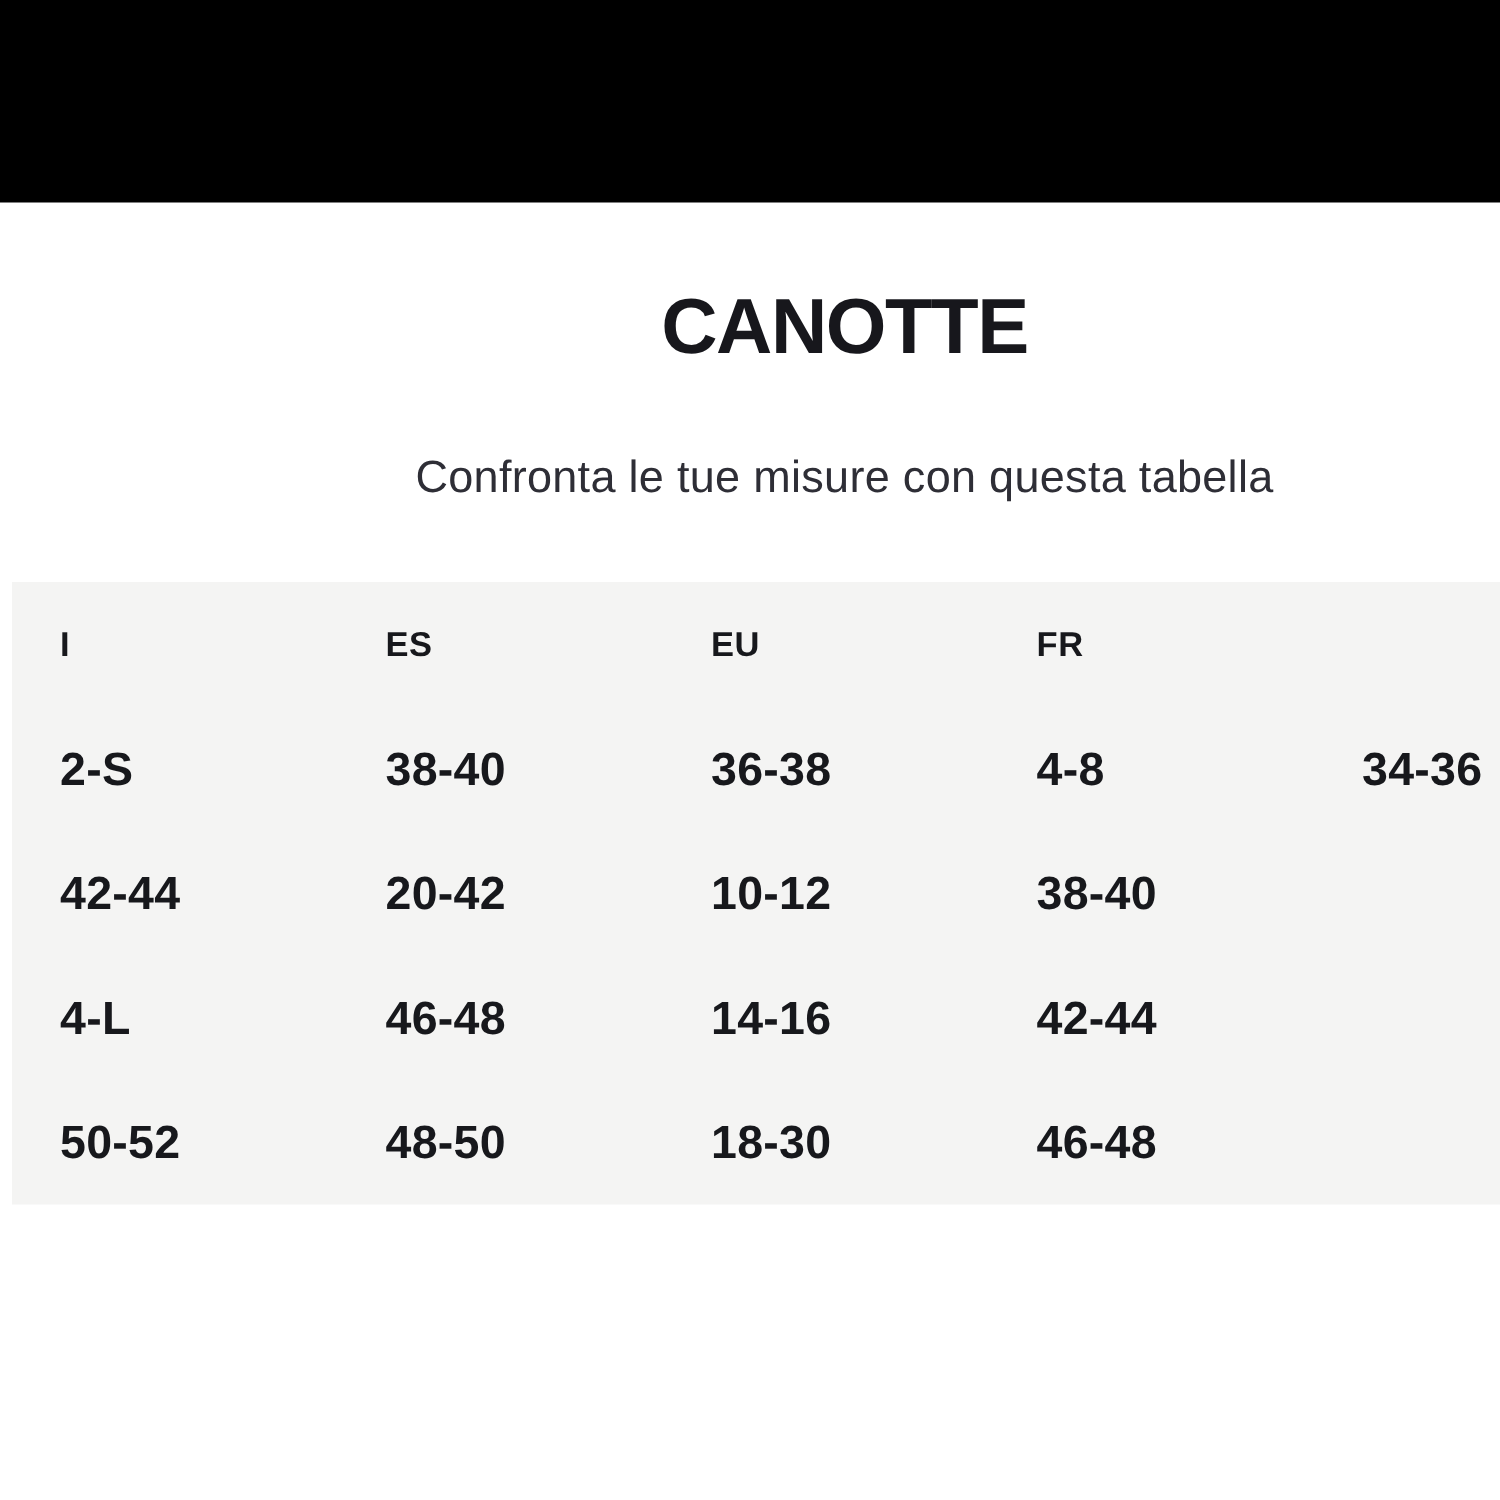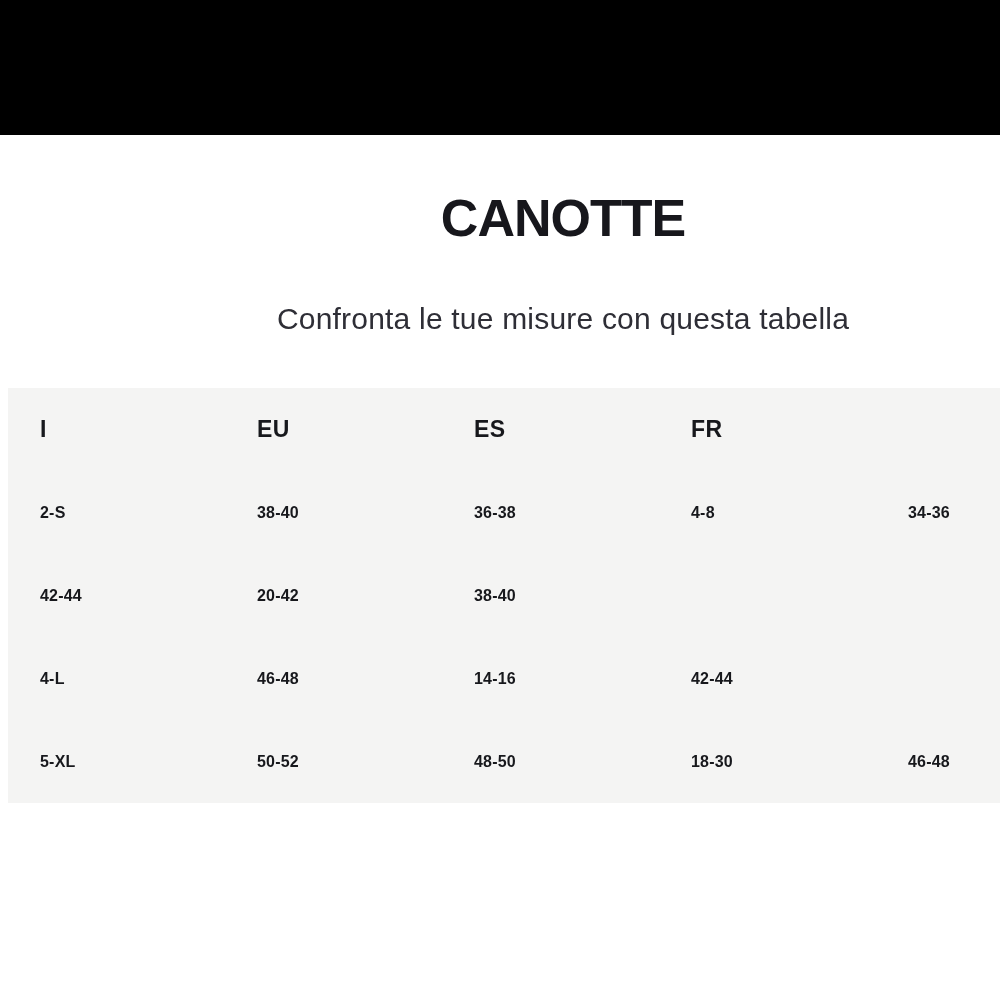--- a/index.html
+++ b/index.html
@@ -51,21 +51,21 @@
   }
   .row {
     display: flex;
     align-items: center;
     height: 83px;
   }
   .cell {
     width: 217px;
     flex: 0 0 217px;
     text-align: left;
-    font-size: 16px;
+    font-size: 31px;
     font-weight: 600;
     letter-spacing: 0.2px;
     color: #17181c;
     white-space: nowrap;
   }
   .header-row .cell {
     font-size: 23px;
     font-weight: 700;
     letter-spacing: 0.4px;
   }
@@ -79,48 +79,48 @@
     <div class="top-bar"></div>
 
     <h1 class="title">CANOTTE</h1>
 
     <p class="subtitle">Confronta le tue misure con questa tabella</p>
 
     <div class="size-table">
 
       <div class="row header-row">
         <div class="cell">I</div>
+        <div class="cell">ES</div>
         <div class="cell">EU</div>
-        <div class="cell">ES</div>
         <div class="cell">FR</div>
       </div>
 
       <div class="row">
         <div class="cell">2-S</div>
         <div class="cell">38-40</div>
         <div class="cell">36-38</div>
         <div class="cell">4-8</div>
         <div class="cell">34-36</div>
       </div>
 
       <div class="row">
         <div class="cell">42-44</div>
         <div class="cell">20-42</div>
+        <div class="cell">10-12</div>
         <div class="cell">38-40</div>
       </div>
 
       <div class="row">
         <div class="cell">4-L</div>
         <div class="cell">46-48</div>
         <div class="cell">14-16</div>
         <div class="cell">42-44</div>
       </div>
 
       <div class="row">
-        <div class="cell">5-XL</div>
         <div class="cell">50-52</div>
         <div class="cell">48-50</div>
         <div class="cell">18-30</div>
         <div class="cell">46-48</div>
       </div>
 
     </div>
   </div>
 </div>
 

